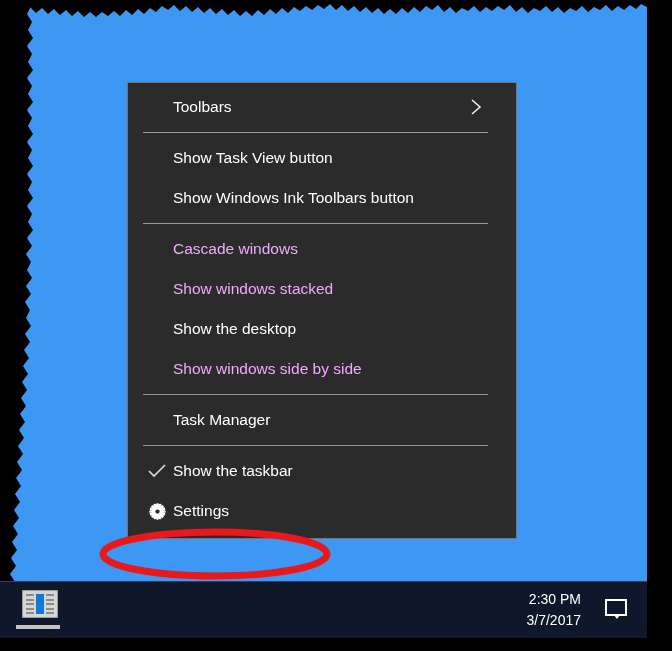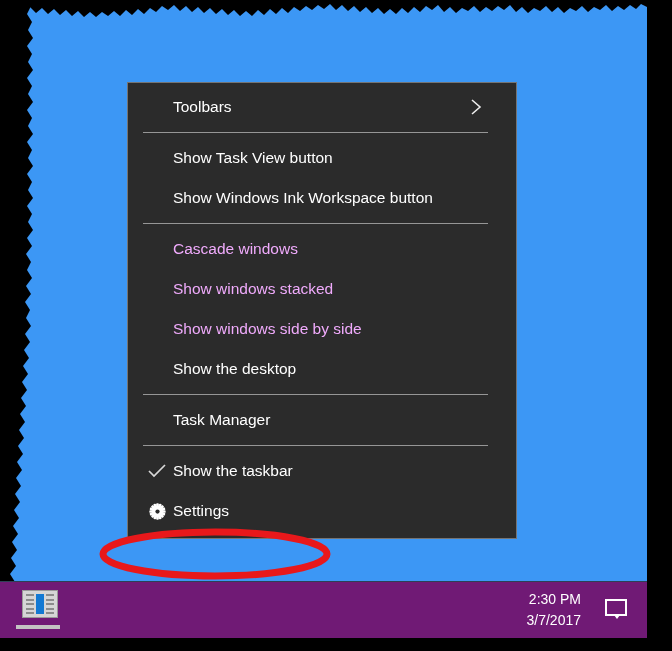--- a/index.html
+++ b/index.html
@@ -209,21 +209,21 @@
       <path fill="#000000" d="M0,0 V638 H8 L12,630 L7,622 L13,614 L8,606 L14,598 L9,590 L15,582 L10,574
         L16,566 L11,558 L17,550 L12,542 L18,534 L13,526 L19,518 L14,510 L20,502 L15,494 L21,486
         L16,478 L22,470 L17,462 L23,454 L18,446 L24,438 L19,430 L25,422 L20,414 L26,406 L21,398
         L27,390 L22,382 L28,374 L23,366 L29,358 L24,350 L30,342 L25,334 L31,326 L26,318 L30,310
         L25,302 L31,294 L26,286 L32,278 L27,270 L31,262 L26,254 L32,246 L27,238 L33,230 L28,222
         L32,214 L27,206 L33,198 L28,190 L32,182 L27,174 L33,166 L28,158 L32,150 L27,142 L33,134
         L28,126 L32,118 L27,110 L33,102 L28,94 L32,86 L27,78 L33,70 L28,62 L32,54 L27,46 L33,38
         L28,30 L32,22 L27,14 L31,6 L28,0 Z"></path>
     </svg>
 
-    <div id="taskbar" style="background: #701a75;">
+    <div id="taskbar" style="background: #0f172a;">
 
       <div id="taskbar-left">
         <div id="app-icon">
           <div class="col-left">
               <i></i>
               <i></i>
               <i></i>
               <i></i>
               <i></i>
             </div>
@@ -260,38 +260,38 @@
           <path d="M2,2 L10,9 L2,16" fill="none" stroke="#ededed" stroke-width="1.6"></path>
         </svg>
       </div>
       <div class="separator" style="background: rgb(150, 150, 150);"></div>
       <div class="menu-item">
         <span class="glyph"></span>
         <span class="label">Show Task View button</span>
       </div>
       <div class="menu-item">
         <span class="glyph"></span>
-        <span class="label">Show Windows Ink Workspace button</span>
+        <span class="label">Show Windows Ink Toolbars button</span>
       </div>
       <div class="separator" style="background: rgb(150, 150, 150);"></div>
       <div class="menu-item disabled">
         <span class="glyph"></span>
         <span class="label">Cascade windows</span>
       </div>
       <div class="menu-item disabled">
         <span class="glyph"></span>
         <span class="label">Show windows stacked</span>
       </div>
+      <div class="menu-item">
+        <span class="glyph"></span>
+        <span class="label">Show the desktop</span>
+      </div>
       <div class="menu-item disabled">
         <span class="glyph"></span>
         <span class="label">Show windows side by side</span>
-      </div>
-      <div class="menu-item">
-        <span class="glyph"></span>
-        <span class="label">Show the desktop</span>
       </div>
       <div class="separator" style="background: rgb(150, 150, 150);"></div>
       <div class="menu-item">
         <span class="glyph"></span>
         <span class="label">Task Manager</span>
       </div>
       <div class="separator" style="background: rgb(150, 150, 150);"></div>
       <div class="menu-item">
         <span class="glyph">
           <svg viewBox="0 0 18 14" width="18" height="14">

